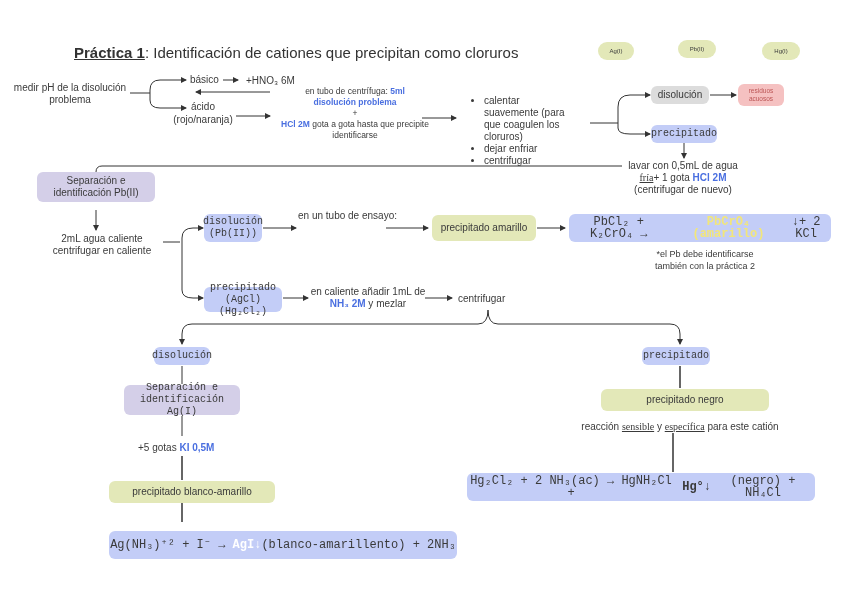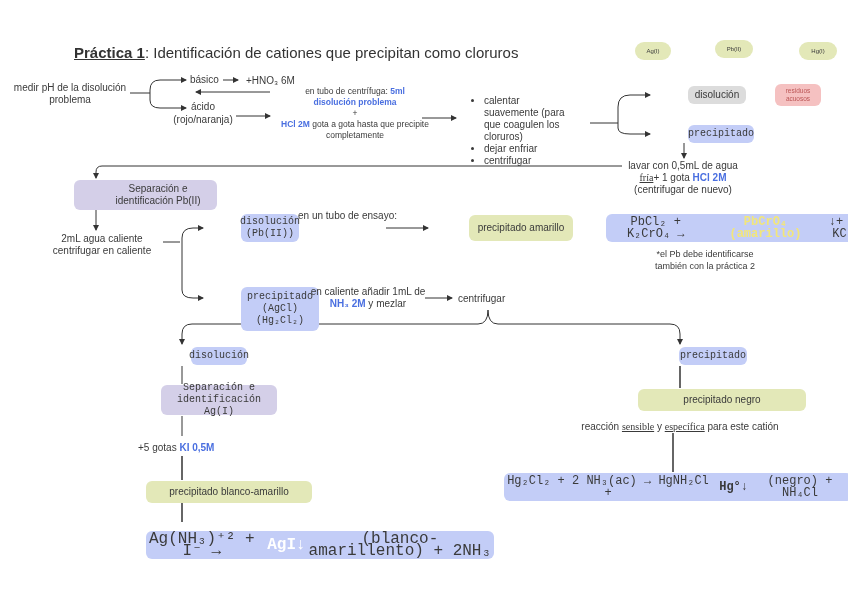--- a/index.html
+++ b/index.html
@@ -3,21 +3,21 @@
 <meta charset="utf-8">
 <style>
   html, body { margin: 0; padding: 0; }
   body { width: 848px; height: 600px; background: #ffffff; position: relative; overflow: hidden;
          font-family: "Liberation Sans", "DejaVu Sans", sans-serif; color: #3a3a3a; }
   .abs { position: absolute; }
   .t { font-size: 10px; line-height: 12px; color: #3a3a3a; }
   .c { text-align: center; }
   .blue { color: #4a6fe0; font-weight: bold; }
   .box { position: absolute; display: flex; align-items: center; justify-content: center; text-align: center;
-         border-radius: 6px; font-size: 10px; line-height: 12px; color: #3a3a3a; margin-left: 37px; }
+         border-radius: 6px; font-size: 10px; line-height: 12px; color: #3a3a3a; }
   .purple { background: #d4cfe8; }
   .bluebox { background: #c3cdf7; font-family: Liberation Mono, monospace; }
   .green { background: #e3e8b8; }
   .grey { background: #dcdcdc; }
   .pink { background: #f5c1c1; }
   .pill { background: #e3e8b8; border-radius: 11px; font-size: 6px; }
   svg.lines { position: absolute; left: 0; top: 0; }
   .title { font-size: 15px; color: #333; }
   .title b { text-decoration: underline; }
   ul.b { margin: 12px; padding-left: 12px; list-style: disc; }
@@ -88,67 +88,67 @@
 <div class="abs t c" style="left:10px;top:82px;width:120px;">medir pH de la disolución problema</div>
 <div class="abs t" style="left:190px;top:74px;">básico</div>
 <div class="abs t" style="left:246px;top:75px;">+HNO₃ 6M</div>
 <div class="abs t c" style="left:168px;top:101px;width:70px;">ácido</div>
 <div class="abs t c" style="left:168px;top:114px;width:70px;text-align:center;">(rojo/naranja)</div>
 
 <div class="abs t c" style="left:280px;top:86px;width:150px;font-size:8.5px;line-height:11px;">
   <span>en tubo de centrífuga: </span><span class="blue">5ml</span><br>
   <span class="blue">disolución problema</span><br>
   <span>+</span><br>
-  <span class="blue">HCl 2M</span><span> gota a gota hasta que precipite completamente</span>
+  <span class="blue">HCl 2M</span><span> gota a gota hasta que precipite identificarse</span>
 </div>
 
 <div class="abs t" style="left:460px;top:83px;width:128px;">
   <ul class="b">
     <li>calentar suavemente (para que coagulen los cloruros)</li>
     <li>dejar enfriar</li>
     <li>centrifugar</li>
   </ul>
 </div>
 
 <div class="box grey" style="left:651px;top:86px;width:58px;height:18px;">disolución</div>
 <div class="box pink" style="left:738px;top:84px;width:46px;height:22px;font-size:6.5px;line-height:8px;color:#b55;">residuos acuosos</div>
 <div class="box bluebox" style="left:651px;top:125px;width:66px;height:18px;">precipitado</div>
 
 <div class="abs t c" style="left:608px;top:160px;width:150px;">
   <span>lavar con 0,5mL de agua</span><br>
   <u>fría</u><span>+ 1 gota </span><span class="blue">HCl 2M</span><br>
   <span>(centrifugar de nuevo)</span>
 </div>
 
-<div class="box purple" style="left:37px;top:180px;width:118px;height:30px;padding-left:25px;">Separación e identificación Pb(II)</div>
+<div class="box purple" style="left:37px;top:172px;width:118px;height:30px;">Separación e identificación Pb(II)</div>
 <div class="abs t c" style="left:40px;top:233px;width:124px;">2mL agua caliente centrifugar en caliente</div>
 
 <div class="box bluebox" style="left:204px;top:214px;width:58px;height:28px;">disolución (Pb(II))</div>
 <div class="abs t" style="left:298px;top:210px;width:120px;">
   <span>en un tubo de ensayo:</span>
 </div>
 <div class="box green" style="left:432px;top:215px;width:104px;height:26px;">precipitado amarillo</div>
 <div class="box bluebox" style="left:569px;top:214px;width:262px;height:28px;font-size:12px;align-items:center;">
   <span>PbCl₂ + K₂CrO₄ → </span>&nbsp;<span class="yel">PbCrO₄ (amarillo)</span><span> ↓+ 2 KCl</span>
 </div>
 <div class="abs t c" style="left:640px;top:248px;width:130px;font-size:9px;">*el Pb debe identificarse también con la práctica 2</div>
 
-<div class="box bluebox" style="left:204px;top:287px;width:78px;height:44px;">precipitado (AgCl)(Hg₂Cl₂)</div>
+<div class="box bluebox" style="left:204px;top:287px;width:78px;height:25px;">precipitado (AgCl)(Hg₂Cl₂)</div>
 <div class="abs t c" style="left:308px;top:286px;width:120px;">
   <span>en caliente añadir 1mL de </span><span class="blue">NH₃ 2M</span><span> y mezlar</span>
 </div>
 <div class="abs t" style="left:458px;top:293px;">centrifugar</div>
 
 <div class="box bluebox" style="left:154px;top:347px;width:56px;height:18px;">disolución</div>
 <div class="box purple" style="left:124px;top:385px;width:116px;height:30px;font-family:Liberation Mono, monospace;">Separación e identificación Ag(I)</div>
 <div class="abs t" style="left:138px;top:442px;">
   <span>+5 gotas </span><span class="blue">KI 0,5M</span>
 </div>
 <div class="box green" style="left:109px;top:481px;width:166px;height:22px;">precipitado blanco-amarillo</div>
-<div class="box bluebox" style="left:109px;top:531px;width:348px;height:28px;font-size:16px;align-items:center;">
+<div class="box bluebox" style="left:109px;top:531px;width:348px;height:28px;font-size:12px;align-items:center;">
   <span>Ag(NH₃)⁺² + I⁻ → </span>&nbsp;<span class="wht">AgI↓</span><span> (blanco-amarillento) + 2NH₃</span>
 </div>
 
 <div class="box bluebox" style="left:642px;top:347px;width:68px;height:18px;">precipitado</div>
 <div class="box green" style="left:601px;top:389px;width:168px;height:22px;">precipitado negro</div>
 <div class="abs t c" style="left:560px;top:421px;width:240px;">
   <span>reacción </span><u>sensible</u><span> y </span><u>específica</u><span> para este catión</span>
 </div>
 <div class="box bluebox" style="left:467px;top:473px;width:348px;height:28px;font-size:12px;justify-content:flex-end;">
   <span>Hg₂Cl₂ + 2 NH₃(ac) → HgNH₂Cl + </span>&nbsp;<b>Hg°↓</b><span> (negro) + NH₄Cl</span>

